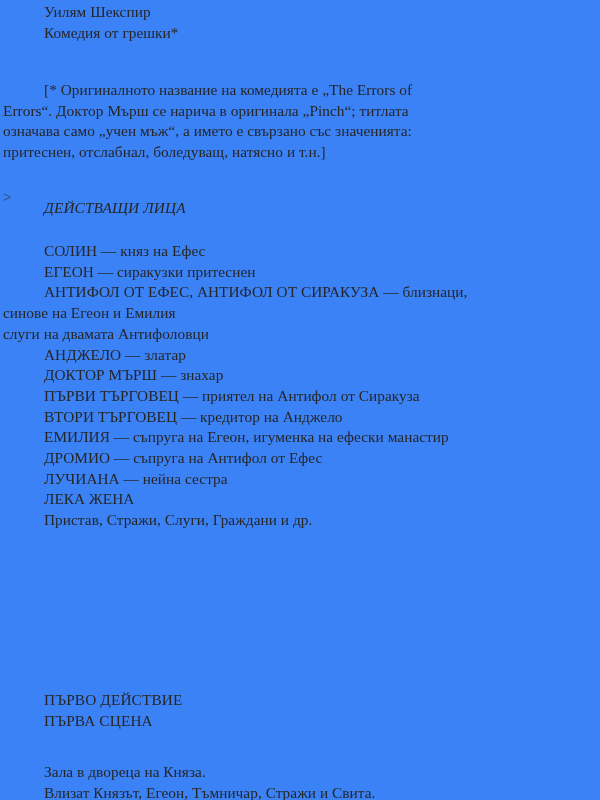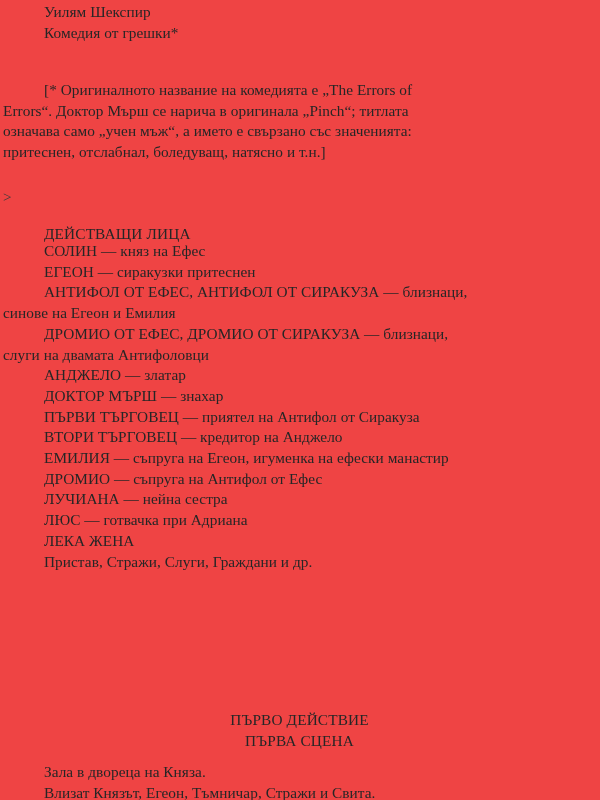--- a/index.html
+++ b/index.html
@@ -14,21 +14,21 @@
     font-family: "Liberation Serif", "DejaVu Serif", serif;
     color: #262626;
     -webkit-font-smoothing: antialiased;
   }
   .page {
     position: relative;
     width: 600px;
     height: 800px;
     box-sizing: border-box;
     padding: 0;
-    background: #ef4444;
+    background: #3b82f6;
   }
   .block {
     position: absolute;
     left: 3px;
     width: 552px;
   }
   .line {
     font-size: 15.3px;
     line-height: 20.7px;
     white-space: pre;
@@ -49,24 +49,24 @@
     position: absolute;
     left: 3px;
     font-size: 15.3px;
     line-height: 20.7px;
     color: #3a3a3a;
   }
   
   #title-block      { top: 2px; }
   #footnote-block   { top: 80px; }
   #prompt-marker    { top: 187px; }
-  #dramatis-heading { top: 224px; }
+  #dramatis-heading { top: 198px; font-style: italic; }
   #cast-block       { top: 241px; }
   #setting-block    { top: 627px; }
-  #act-block        { top: 710px; text-align: center; }
+  #act-block        { top: 690px; }
   #scene-desc-block { top: 762px; }
 </style>
 </head>
 <body>
 
 <div class="page">
 
   <div class="block" id="title-block">
     <div class="line ind">Уилям Шекспир</div>
     <div class="line ind">Комедия от грешки*</div>
@@ -83,30 +83,28 @@
 
   <div class="block" id="dramatis-heading">
     <div class="line ind caps">ДЕЙСТВАЩИ ЛИЦА</div>
   </div>
 
   <div class="block" id="cast-block">
       <div class="line ind">СОЛИН — княз на Ефес</div>
       <div class="line ind">ЕГЕОН — сиракузки притеснен</div>
       <div class="line ind">АНТИФОЛ ОТ ЕФЕС, АНТИФОЛ ОТ СИРАКУЗА — близнаци,</div>
       <div class="line cont">синове на Егеон и Емилия</div>
-      <div class="line ind">ДРОМИО ОТ ЕФЕС, ДРОМИО ОТ СИРАКУЗА — близнаци,</div>
       <div class="line cont">слуги на двамата Антифоловци</div>
       <div class="line ind">АНДЖЕЛО — златар</div>
       <div class="line ind">ДОКТОР МЪРШ — знахар</div>
       <div class="line ind">ПЪРВИ ТЪРГОВЕЦ — приятел на Антифол от Сиракуза</div>
       <div class="line ind">ВТОРИ ТЪРГОВЕЦ — кредитор на Анджело</div>
       <div class="line ind">ЕМИЛИЯ — съпруга на Егеон, игуменка на ефески манастир</div>
       <div class="line ind">ДРОМИО — съпруга на Антифол от Ефес</div>
       <div class="line ind">ЛУЧИАНА — нейна сестра</div>
-      <div class="line ind">ЛЮС — готвачка при Адриана</div>
       <div class="line ind">ЛЕКА ЖЕНА</div>
       <div class="line ind">Пристав, Стражи, Слуги, Граждани и др.</div>
     </div>
 
 
   <div class="block" id="act-block">
     <div class="line ind caps">ПЪРВО ДЕЙСТВИЕ</div>
     <div class="line ind caps">ПЪРВА СЦЕНА</div>
   </div>
 

